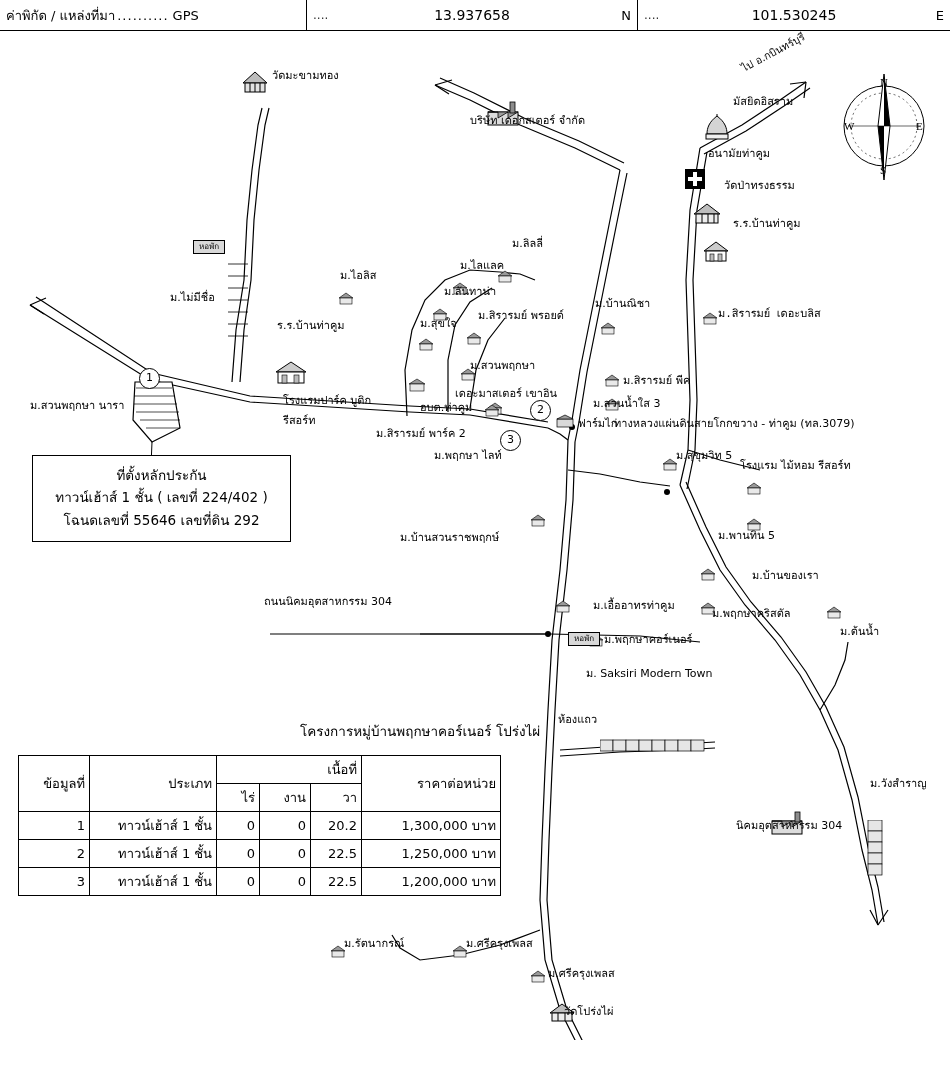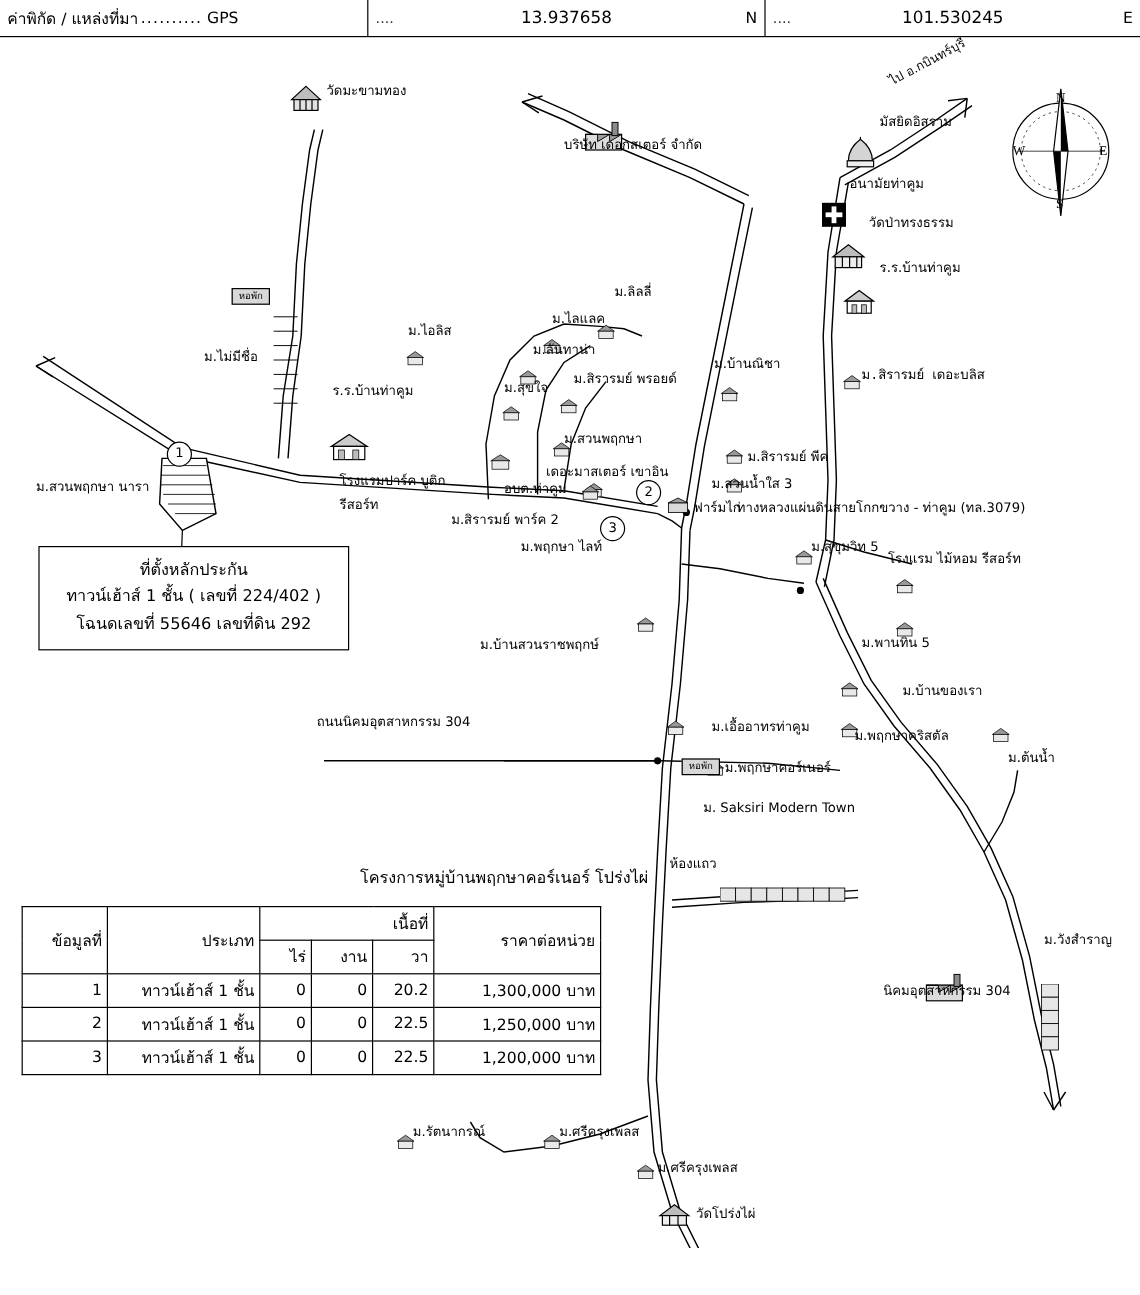--- a/index.html
+++ b/index.html
@@ -516,21 +516,21 @@
     <div class="lbl" style="left:264px; top:566px;">ถนนนิคมอุตสาหกรรม 304</div>
     <div class="lbl" style="left:570px; top:570px;padding-left:23px;">ม.เอื้ออาทรท่าคูม</div>
     <div class="lbl" style="left:604px; top:604px;">ม.พฤกษาคอร์เนอร์</div>
     <div class="lbl" style="left:586px; top:638px;">ม. Saksiri Modern Town</div>
     <div class="lbl" style="left:558px; top:684px;">ห้องแถว</div>
     <div class="lbl" style="left:736px; top:790px;">นิคมอุตสาหกรรม 304</div>
     <div class="lbl" style="left:870px; top:748px;">ม.วังสำราญ</div>
     <div class="lbl" style="left:344px; top:908px;">ม.รัตนากรณ์</div>
     <div class="lbl" style="left:466px; top:908px;">ม.ศรีครุงเพลส</div>
     <div class="lbl" style="left:548px; top:938px;">ม.ศรีครุงเพลส</div>
-    <div class="lbl" style="left:580px; top:976px;text-align:right;">วัดโปร่งไผ่</div>
+    <div class="lbl" style="left:564px; top:976px;text-align:right;">วัดโปร่งไผ่</div>
 
     <div class="compass">
       <svg width="96" height="118">
         <circle cx="48" cy="58" r="40" fill="none" stroke="#000" stroke-width="1"></circle>
         <circle cx="48" cy="58" r="33" fill="none" stroke="#000" stroke-width="0.6" stroke-dasharray="2,3"></circle>
 
         <polygon points="48,6 54,58 48,112 42,58" fill="#fff" stroke="#000" stroke-width="1"></polygon>
         <polygon points="48,6 54,58 48,58" fill="#000"></polygon>
         <polygon points="48,112 42,58 48,58" fill="#000"></polygon>
 

